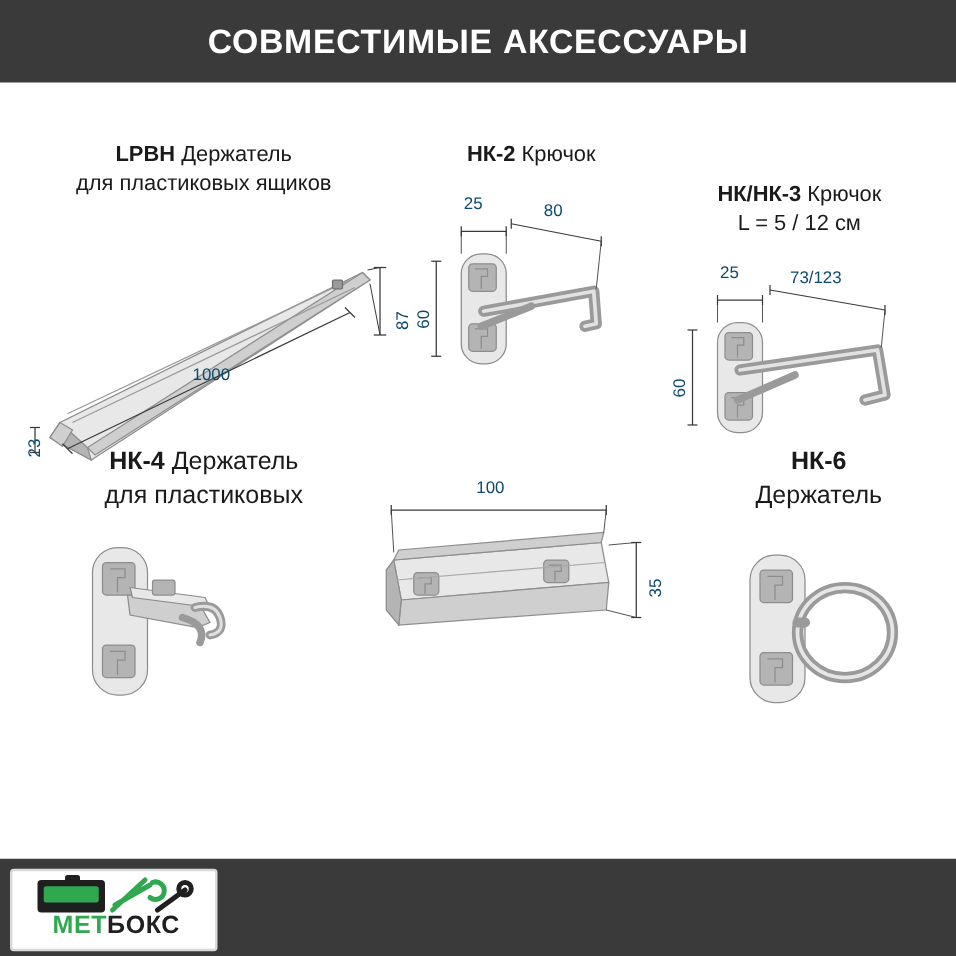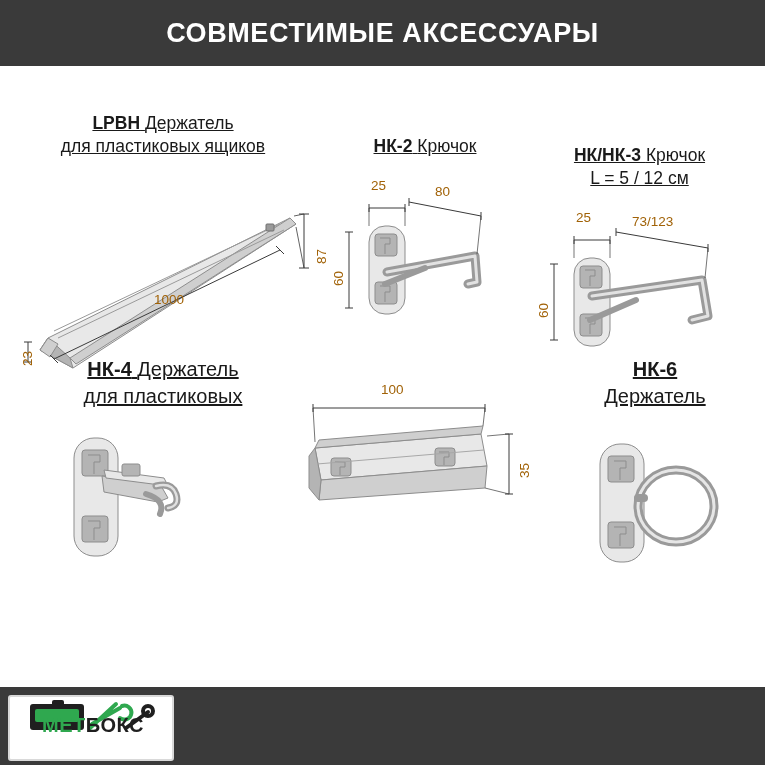--- a/index.html
+++ b/index.html
@@ -47,41 +47,41 @@
     background:#2fa84f;border-radius:2px;
   }
   .logo-case:after{
     content:"";position:absolute;left:22px;top:-4px;width:12px;height:6px;
     background:#1f1f1f;border-radius:2px 2px 0 0;
   }
   .logo-wrench{
     position:absolute;left:70px;top:0px;width:66px;height:30px;
   }
   .logo-text{
-    position:absolute;left:4px;top:12px;width:146px;
+    position:absolute;left:4px;top:27px;width:146px;
     text-align:center;
     font-size:20px;font-weight:bold;color:#1f1f1f;letter-spacing:.5px;
   }
   .logo-text .accent{color:#2fa84f;}
 
   
   .grid{
     position:absolute;left:0;top:66px;width:765px;height:621px;
   }
-  .cell{position:absolute;text-decoration:underline;}
+  .cell{position:absolute;}
   .cap{
     text-align:center;
     font-size:17.5px;
     line-height:23px;
     color:#1a1a1a;
   }
   .cap b{font-weight:bold;}
   .art{position:relative;}
   .dim-txt{
-    position:absolute;font-size:13.5px;color:#a16207;white-space:nowrap;
+    position:absolute;font-size:13.5px;color:#0c4a6e;white-space:nowrap;
   }
   .rot90{transform:rotate(-90deg);transform-origin:left top;}
 
   svg{display:block;overflow:visible;}
 
   
   .metal-l{fill:#e8e8e8;stroke:#8d8d8d;stroke-width:1;}
   .metal-m{fill:#cfcfcf;stroke:#8d8d8d;stroke-width:1;}
   .metal-d{fill:#b4b4b4;stroke:#8d8d8d;stroke-width:1;}
   .wire{fill:none;stroke:#8d8d8d;stroke-width:1;}
@@ -134,21 +134,21 @@
           <line x1="6" y1="170" x2="14" y2="170" stroke="#3a3a3a" stroke-width="1"></line>
           <line x1="6" y1="190" x2="14" y2="190" stroke="#3a3a3a" stroke-width="1"></line>
         </svg>
 
         <div class="dim-txt rot90" style="left:296px;top:92px;">87</div>
         <div class="dim-txt" style="left:136px;top:120px;">1000</div>
         <div class="dim-txt rot90" style="left:2px;top:194px;">23</div>
       </div>
     </div>
 
-    <div class="cell" style="left:325px;top:46px;width:200px;margin-top:23px;">
+    <div class="cell" style="left:325px;top:46px;width:200px;">
       <div class="cap">
         <div><b>НК-2</b>
              <span>Крючок</span></div>
       </div>
 
       <div class="art" style="height:190px;margin-top:14px;">
         <svg width="200" height="190" viewBox="0 0 200 190">
 
           <rect x="44" y="54" width="36" height="88" rx="16" class="metal-l"></rect>
           <rect x="50" y="62" width="22" height="22" rx="3" class="metal-d"></rect>

